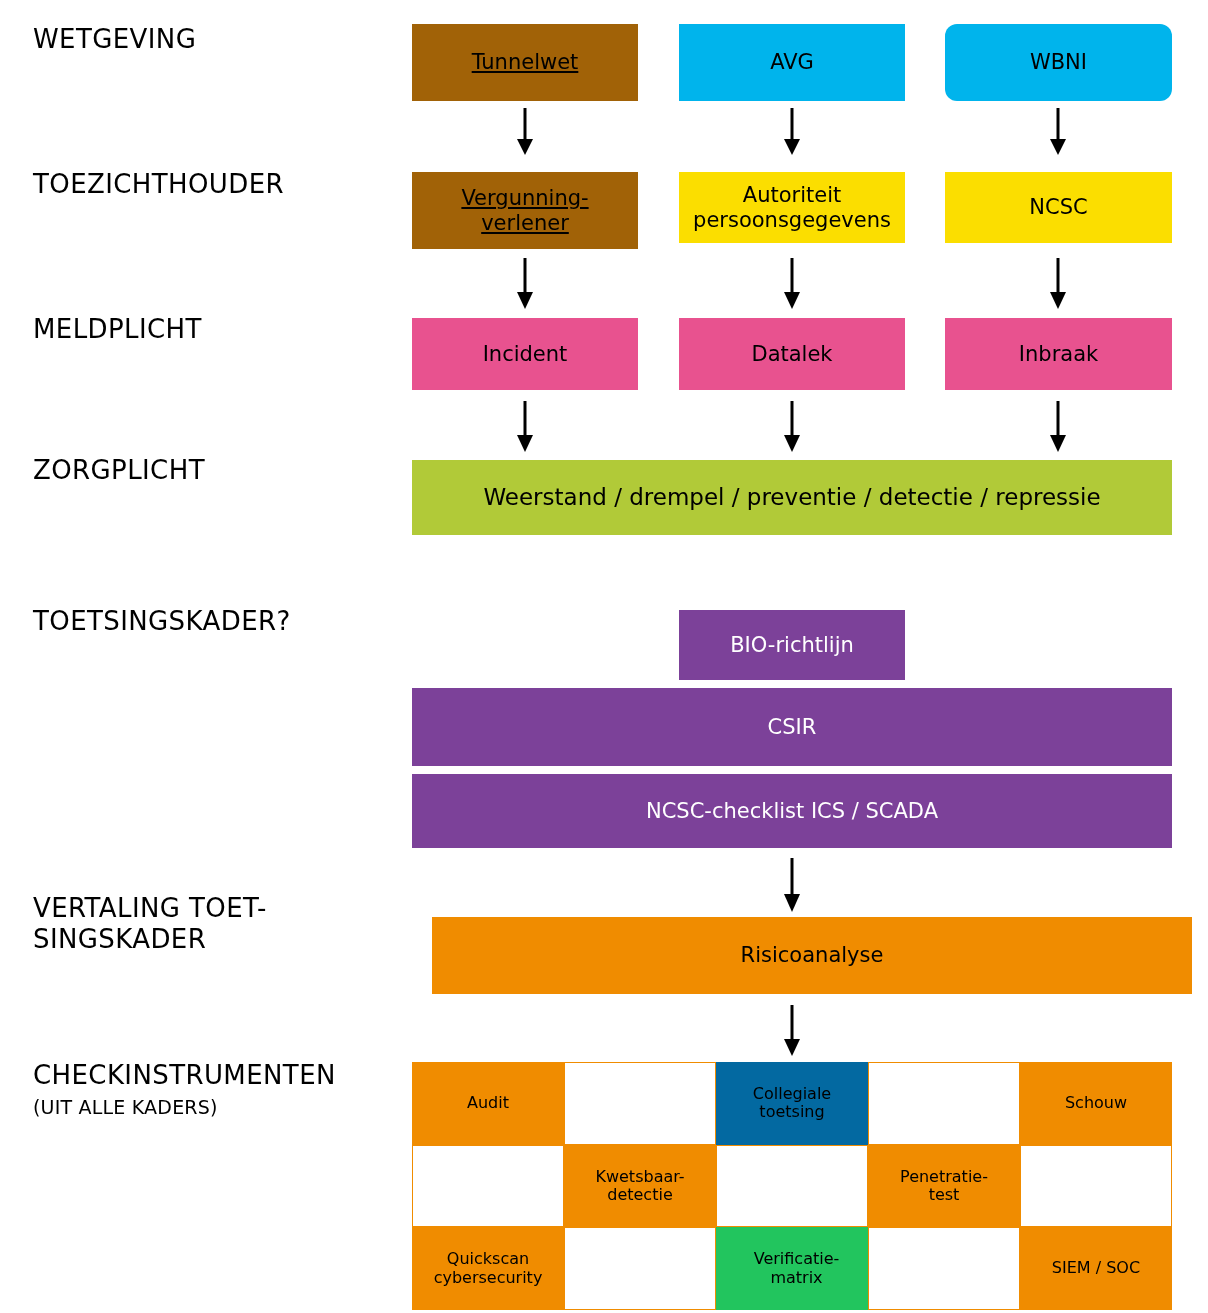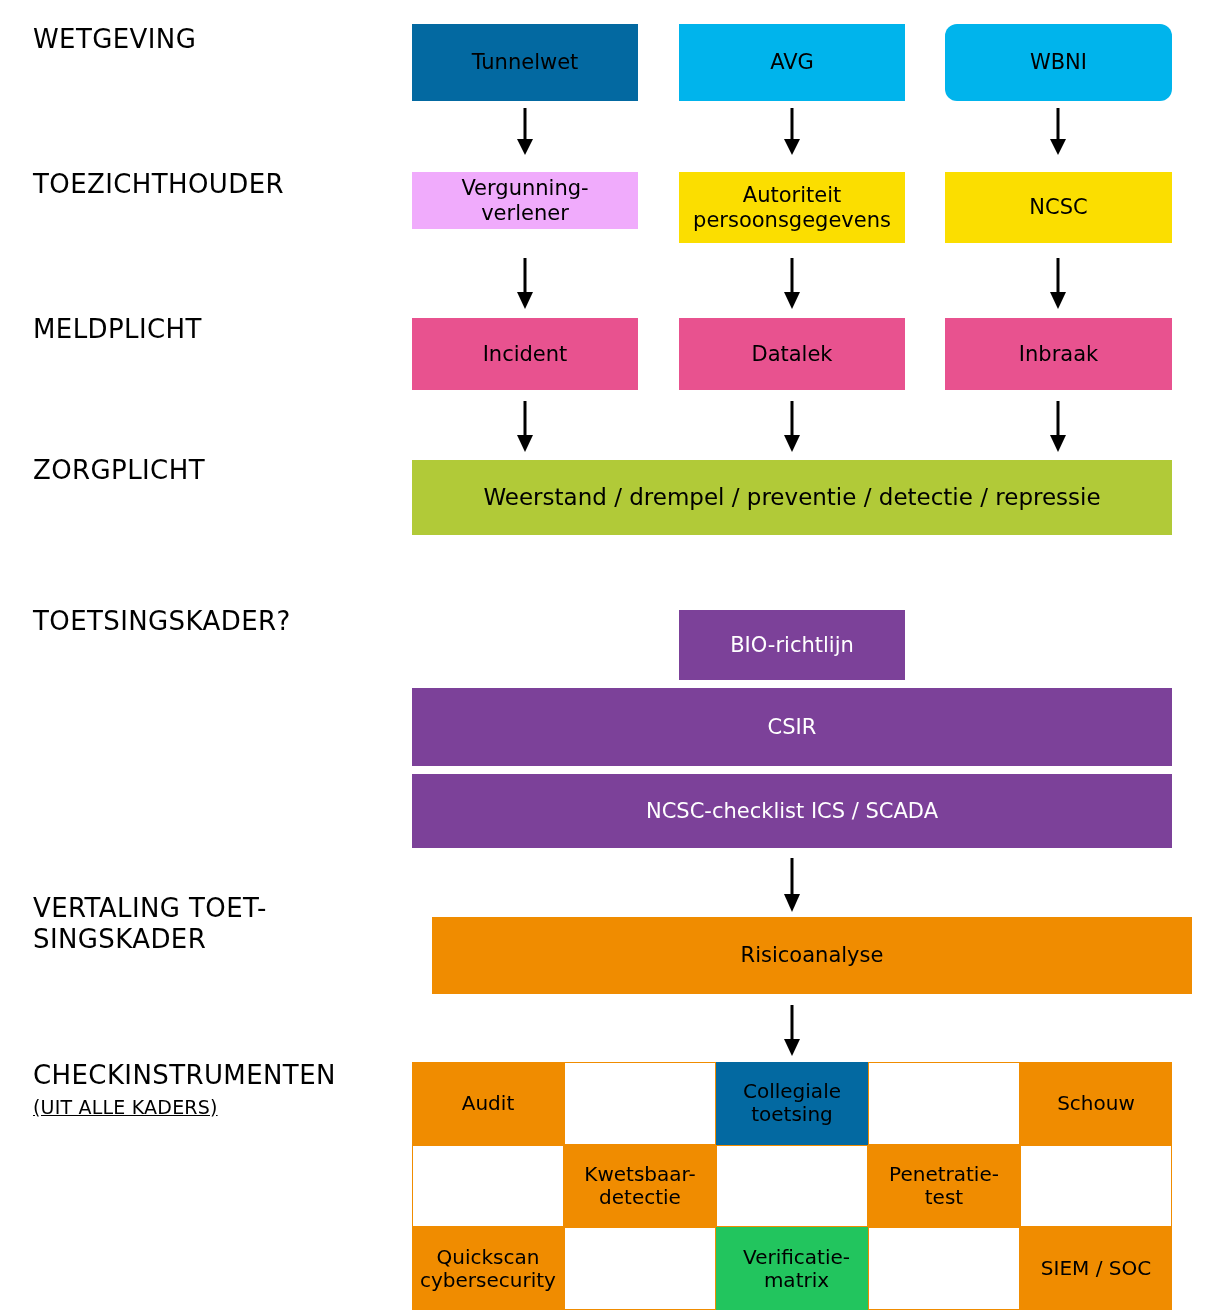--- a/index.html
+++ b/index.html
@@ -23,21 +23,20 @@
     font-family: "DejaVu Sans", "Liberation Sans", sans-serif;
     font-size: 26px;
     font-weight: 400;
     letter-spacing: 0.4px;
     line-height: 1.18;
     white-space: pre-line;
   }
   .row-label.sub {
     font-size: 19px;
     letter-spacing: 0.2px;
-    text-decoration: underline;
   }
 
   
   .box {
     position: absolute;
     display: flex;
     align-items: center;
     justify-content: center;
     text-align: center;
     box-sizing: border-box;
@@ -66,21 +65,21 @@
     display: grid;
     grid-template-columns: repeat(5, 1fr);
     grid-template-rows: repeat(3, 1fr);
     box-sizing: border-box;
   }
   #check-grid .cell {
     display: flex;
     align-items: center;
     justify-content: center;
     text-align: center;
-    font-size: 20px;
+    font-size: 16px;
     line-height: 1.15;
     color: #000000;
     box-sizing: border-box;
     white-space: pre-line;
     padding: 0 2px;
   }
   #check-grid .cell.empty {
     background: #ffffff;
     border: 1.5px solid #F08C00;
   }
@@ -97,38 +96,38 @@
 <div class="row-label" style="top:455px;">ZORGPLICHT</div>
 
 <div class="row-label" style="top:606px;">TOETSINGSKADER?</div>
 
 <div class="row-label" style="top:893px;">VERTALING TOET-
 SINGSKADER</div>
 
 <div class="row-label" style="top:1060px;">CHECKINSTRUMENTEN</div>
 <div class="row-label sub" style="top:1096px;">(UIT ALLE KADERS)</div>
 
-<div class="box" style="left:412px; top:24px; width:226px; height:77px; background:#0369a1;">Tunnelwet</div>
+<div class="box" style="left:412px; top:24px; width:226px; height:77px; background:#a16207;text-decoration:underline;">Tunnelwet</div>
 <div class="box" style="left:679px; top:24px; width:226px; height:77px; background:#00B4EC;">AVG</div>
 <div class="box" style="left:945px; top:24px; width:227px; height:77px; background:#00B4EC;border-radius:12px;">WBNI</div>
 
 <svg class="arrow" style="left:513px; top:108px;" width="24" height="48" viewBox="0 0 24 48">
   <line x1="12" y1="0" x2="12" y2="36" stroke="#000" stroke-width="3"></line>
   <polygon points="12,47 4,31 20,31" fill="#000"></polygon>
 </svg>
 <svg class="arrow" style="left:780px; top:108px;" width="24" height="48" viewBox="0 0 24 48">
   <line x1="12" y1="0" x2="12" y2="36" stroke="#000" stroke-width="3"></line>
   <polygon points="12,47 4,31 20,31" fill="#000"></polygon>
 </svg>
 <svg class="arrow" style="left:1046px; top:108px;" width="24" height="48" viewBox="0 0 24 48">
   <line x1="12" y1="0" x2="12" y2="36" stroke="#000" stroke-width="3"></line>
   <polygon points="12,47 4,31 20,31" fill="#000"></polygon>
 </svg>
 
-<div class="box" style="left:412px; top:172px; width:226px; height:57px; background:#f0abfc;">Vergunning-
+<div class="box" style="left:412px; top:172px; width:226px; height:77px; background:#a16207;text-decoration:underline;">Vergunning-
 verlener</div>
 <div class="box" style="left:679px; top:172px; width:226px; height:71px; background:#FBDE00;">Autoriteit
 persoonsgegevens</div>
 <div class="box" style="left:945px; top:172px; width:227px; height:71px; background:#FBDE00;">NCSC</div>
 
 <svg class="arrow" style="left:513px; top:258px;" width="24" height="52" viewBox="0 0 24 52">
   <line x1="12" y1="0" x2="12" y2="39" stroke="#000" stroke-width="3"></line>
   <polygon points="12,51 4,34 20,34" fill="#000"></polygon>
 </svg>
 <svg class="arrow" style="left:780px; top:258px;" width="24" height="52" viewBox="0 0 24 52">

